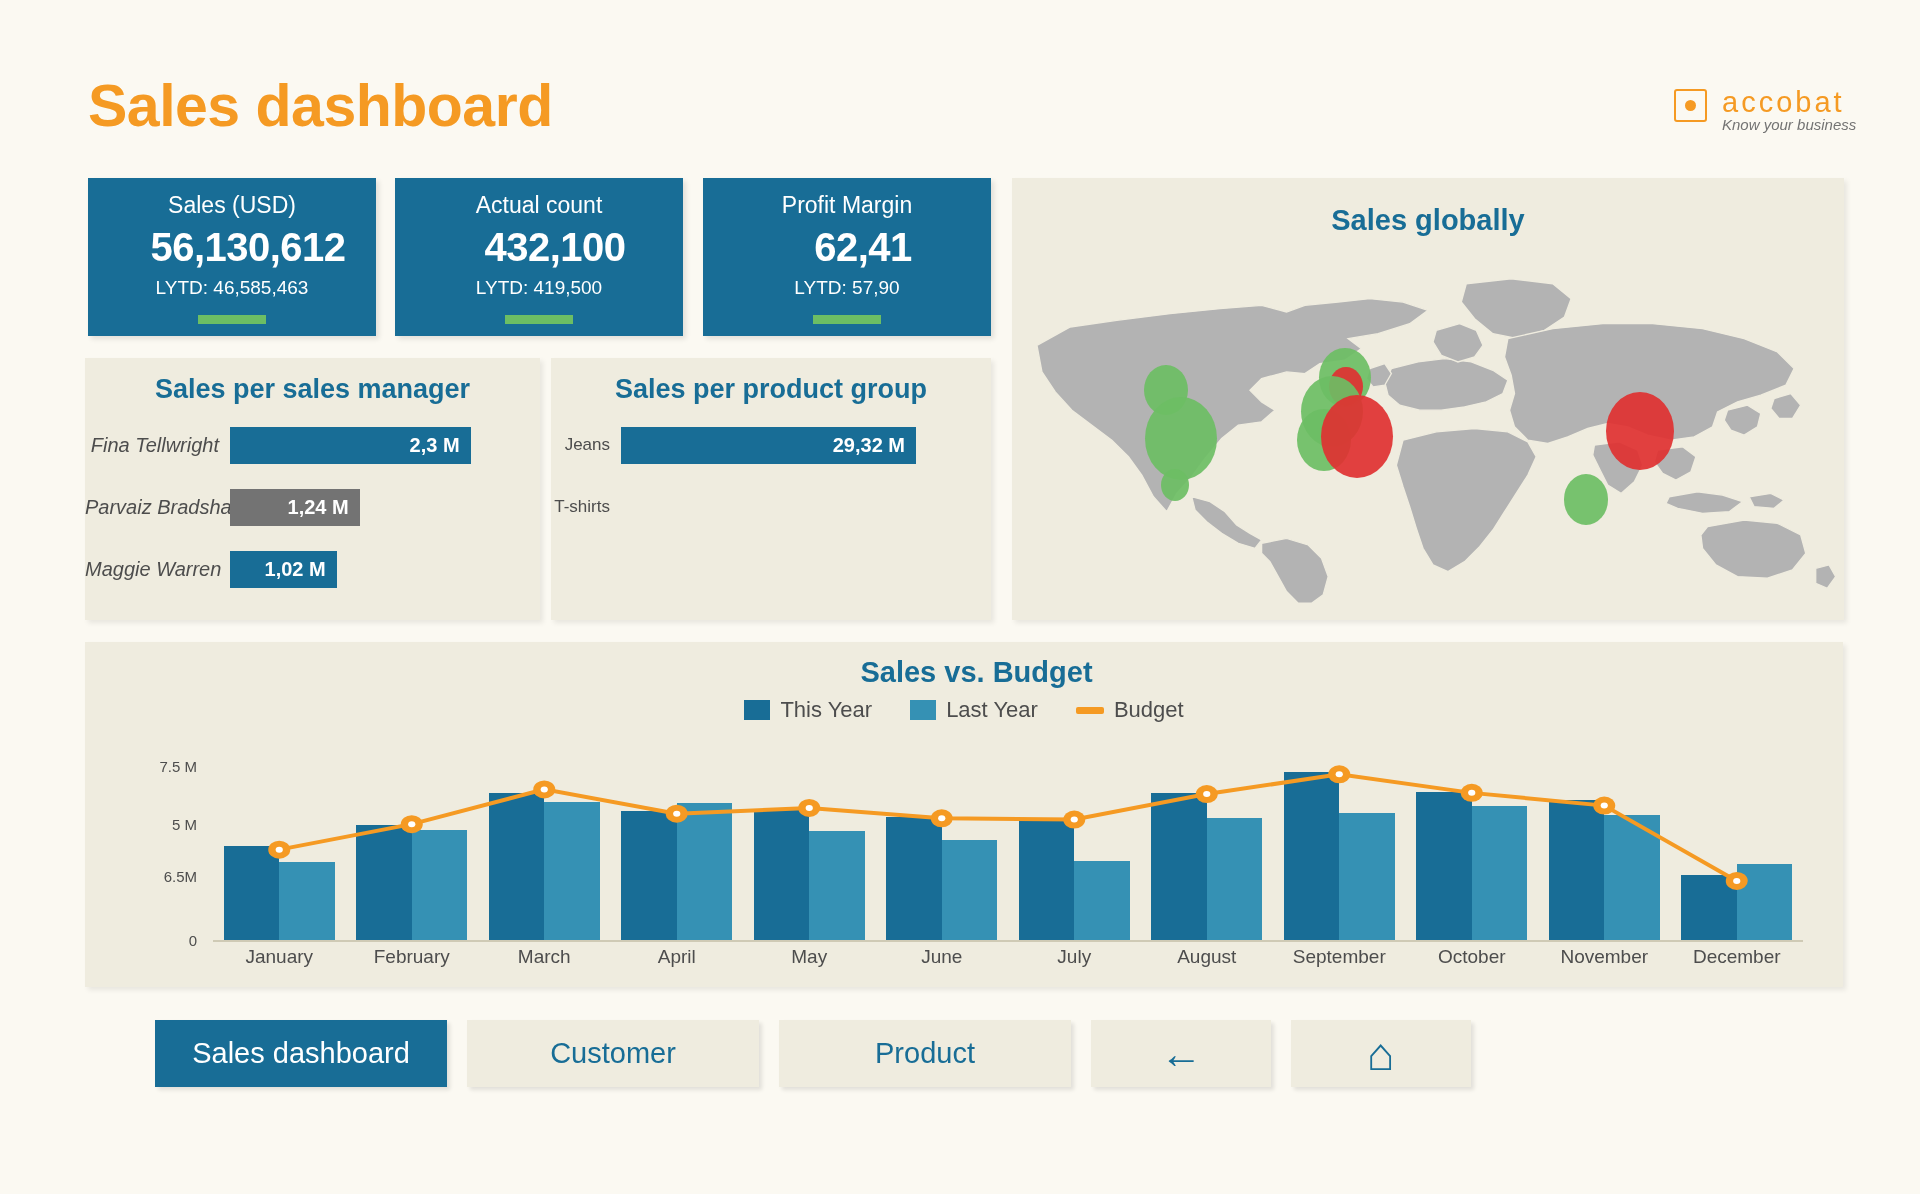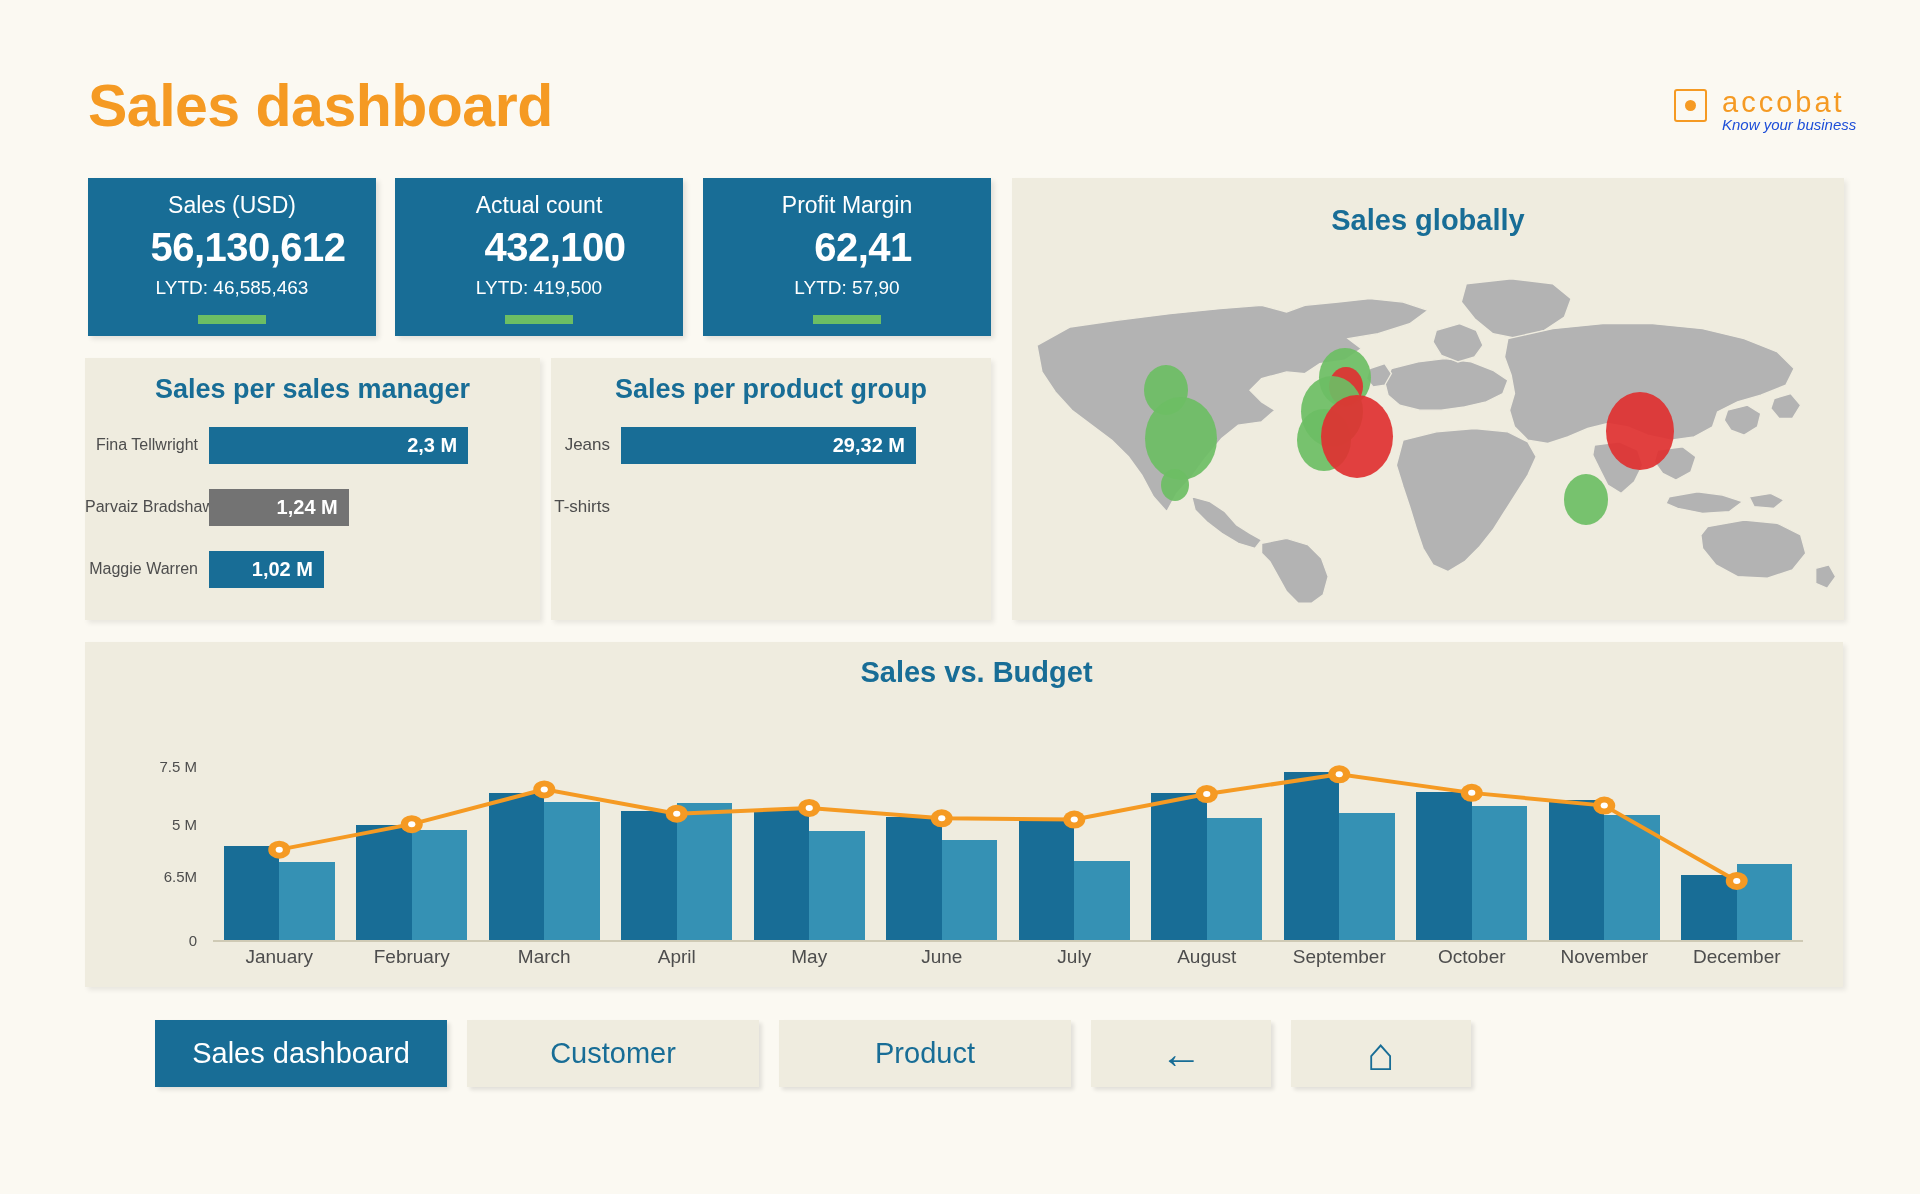--- a/index.html
+++ b/index.html
@@ -18,21 +18,21 @@
     letter-spacing: -0.5px;
   }
   .logo { position: absolute; right: 56px; top: 86px; width: 190px; height: 56px; }
   .logo-wordmark {
     position: absolute; left: 48px; top: 0px;
     font-size: 29px; letter-spacing: 3px; color: #f59a23;
     font-weight: 400;
   }
   .logo-tag {
     position: absolute; left: 48px; top: 30px;
-    font-size: 15px; font-style: italic; color: #1d4ed8;
+    font-size: 15px; font-style: italic; color: #737373;
   }
   .logo-mark {
     position: absolute; left: 0; top: 3px;
     width: 33px; height: 33px;
     border: 2.5px solid #f59a23; border-radius: 3px;
   }
   .logo-mark::after {
     content: ""; position: absolute; left: 9px; top: 9px;
     width: 11px; height: 11px; border-radius: 50%; background: #f59a23;
   }
@@ -77,21 +77,21 @@
   .hbar-label {
     text-align: right; color: #4d4d4d;
     padding-right: 11px; white-space: nowrap;
   }
   .hbar-track { flex: 1; position: relative; }
   .hbar-fill {
     background: #186d96; height: 37px;
     display: flex; align-items: center; justify-content: flex-end;
     color: #fff; font-weight: bold; padding-right: 11px;
   }
-  .p-mgr .hbar-label { width: 124px; font-size: 16px; }
+  .p-mgr .hbar-label { width: 145px; font-size: 20px; font-style: italic; }
   .p-mgr .hbar-fill  { font-size: 20px; }
   .p-mgr .hbar-track { margin-right: 38px; }
   .p-grp .hbar-label { width: 70px; font-size: 17px; }
   .p-grp .hbar-fill  { font-size: 20px; }
   .p-grp .hbar-track { margin-right: 38px; }
 
   
   .map-title { margin-top: 26px; font-size: 29px; }
   .map-wrap { position: absolute; left: 0; top: 68px; width: 832px; height: 360px; }
   .map-wrap svg { width: 100%; height: 100%; }
@@ -270,20 +270,34 @@
 
           <path d="M966,386 L982,382 L990,396 L980,410 L966,404 Z"></path>
         </g>
       </svg>
     <div class="bubble" style="width: 44px; height: 50.6px; background: rgb(108, 190, 100); left: calc(18.5% - 22px); top: calc(40% - 25.3px);"></div><div class="bubble" style="width: 72px; height: 82.8px; background: rgb(108, 190, 100); left: calc(20.3% - 36px); top: calc(53.5% - 41.4px);"></div><div class="bubble" style="width: 28px; height: 32.2px; background: rgb(108, 190, 100); left: calc(19.6% - 14px); top: calc(66.5% - 16.1px);"></div><div class="bubble" style="width: 52px; height: 59.8px; background: rgb(108, 190, 100); left: calc(40% - 26px); top: calc(36.5% - 29.9px);"></div><div class="bubble" style="width: 34px; height: 39.1px; background: rgb(224, 49, 49); left: calc(40.1% - 17px); top: calc(39% - 19.55px);"></div><div class="bubble" style="width: 62px; height: 71.3px; background: rgb(108, 190, 100); left: calc(38.5% - 31px); top: calc(46% - 35.65px);"></div><div class="bubble" style="width: 54px; height: 62.1px; background: rgb(108, 190, 100); left: calc(37.5% - 27px); top: calc(54% - 31.05px);"></div><div class="bubble" style="width: 72px; height: 82.8px; background: rgb(224, 49, 49); left: calc(41.5% - 36px); top: calc(53% - 41.4px);"></div><div class="bubble" style="width: 68px; height: 78.2px; background: rgb(224, 49, 49); left: calc(75.5% - 34px); top: calc(51.5% - 39.1px);"></div><div class="bubble" style="width: 44px; height: 50.6px; background: rgb(108, 190, 100); left: calc(69% - 22px); top: calc(70.5% - 25.3px);"></div></div>
   </div>
 
   <div class="panel p-chart">
     <div class="panel-title chart-title">Sales vs. Budget</div>
 
+    <div class="legend">
+      <div class="legend-item">
+        <span class="legend-swatch" style="background:#186d96"></span>
+        <span>This Year</span>
+      </div>
+      <div class="legend-item">
+        <span class="legend-swatch" style="background:#3591b4"></span>
+        <span>Last Year</span>
+      </div>
+      <div class="legend-item">
+        <span class="legend-line"></span>
+        <span>Budget</span>
+      </div>
+    </div>
 
     <div class="yaxis" id="yaxis">
         <div class="ytick" style="top: 16.2195px;">7.5 M</div>
         <div class="ytick" style="top: 74.1463px;">5 M</div>
         <div class="ytick" style="top: 126px;">6.5M</div>
         <div class="ytick" style="top: 190px;">0</div>
       </div>
     <div class="axis-line"></div>
     <div class="cols" id="cols">
         <div class="col">

